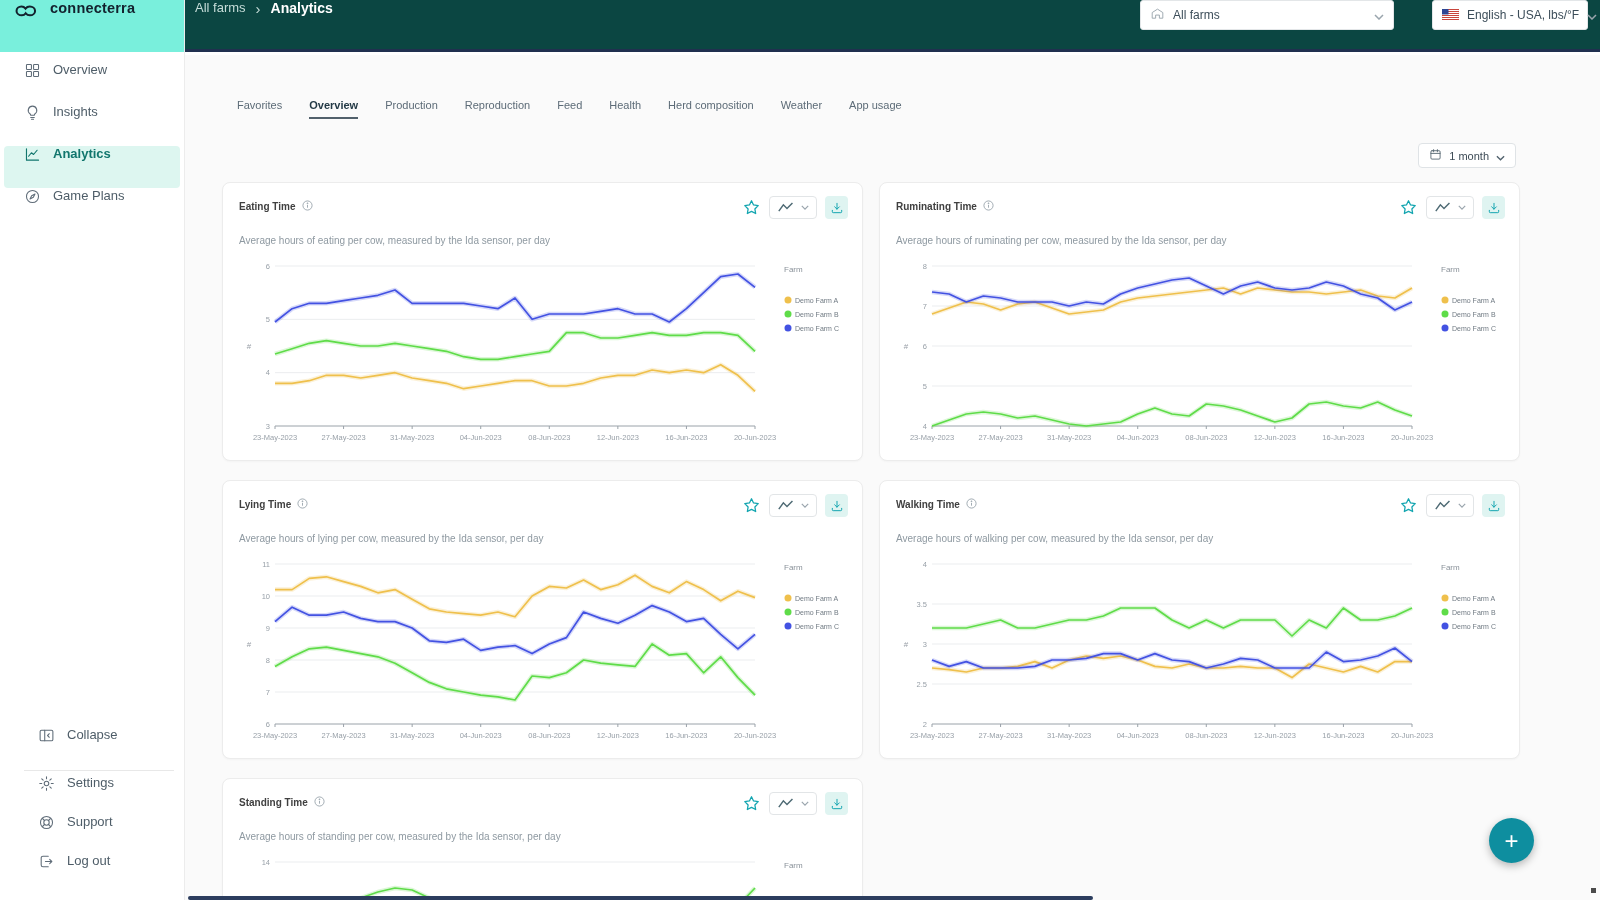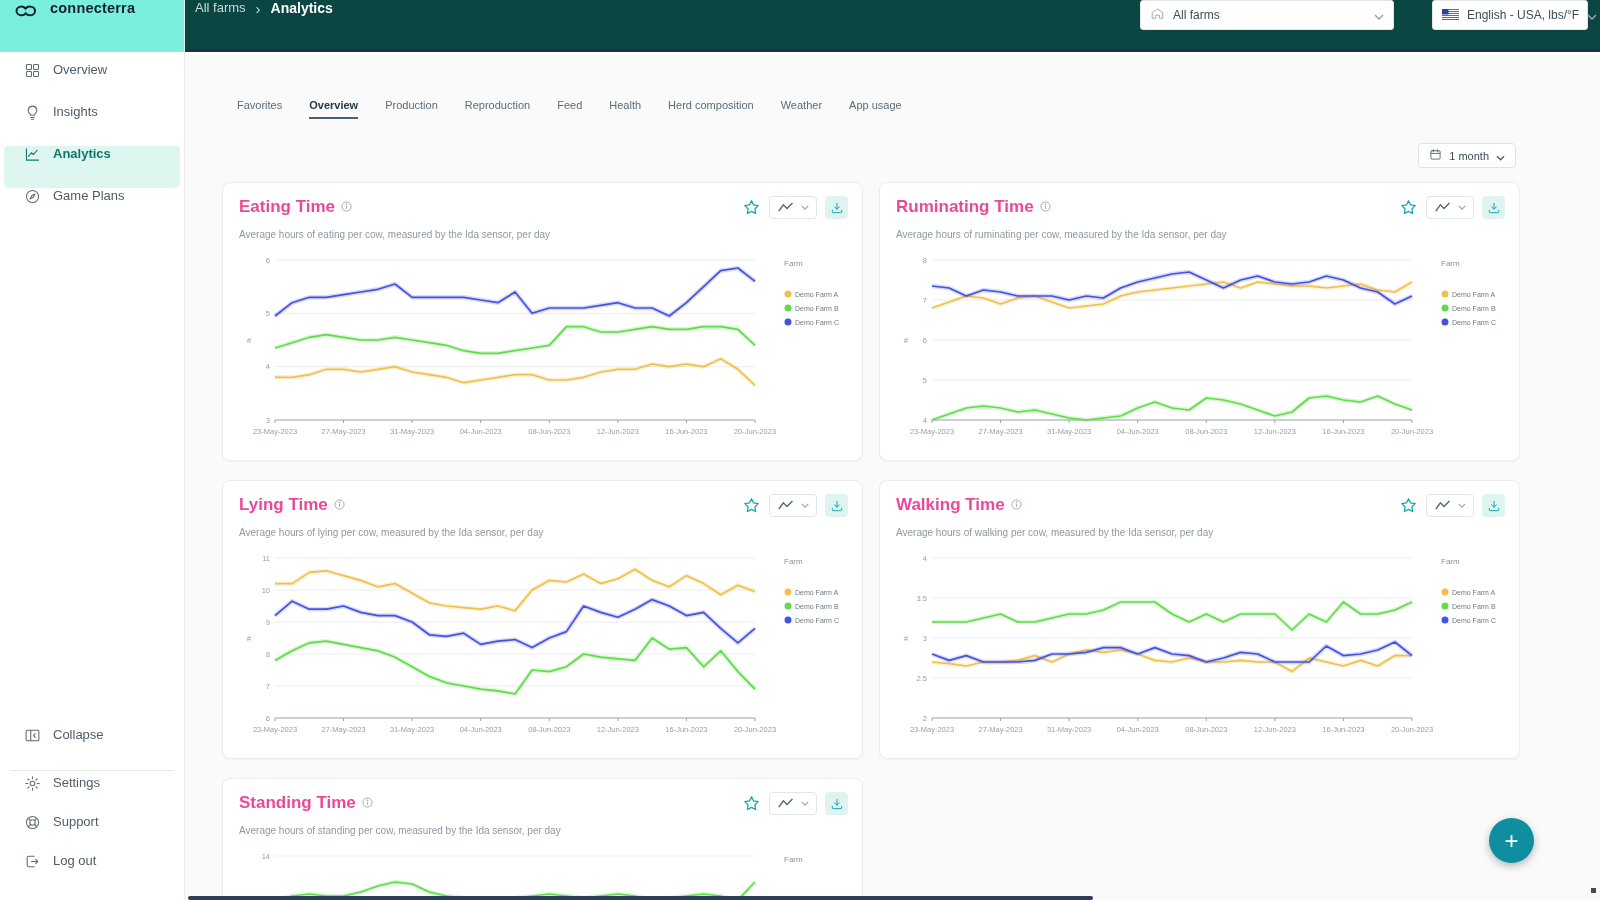--- a/index.html
+++ b/index.html
@@ -14,21 +14,21 @@
   .brand-name { font-size:14.5px; font-weight:700; color:#13222E; letter-spacing:.2px; }
   .nav { margin-top:10px; }
   .nav-item { display:flex; gap:12px; height:42px;
     padding-left:20px; margin:0 4px; border-radius:4px; cursor:pointer;
     color:#4E5D68; font-size:13px; }
   .nav-item svg { flex:0 0 auto; }
   .nav-item.active { background:#DDF6F0; color:#11766D; font-weight:600; }
   .nav-item.active svg path, .nav-item.active svg polyline,
   .nav-item.active svg rect, .nav-item.active svg circle,
   .nav-item.active svg line { stroke:#11766D; }
-  .side-footer { position:absolute; bottom:8px; left:0; right:0; }
+  .side-footer { position:absolute; bottom:8px; left:14px; right:0; }
   .side-footer .nav-item { height:39px; }
   .side-divider { border:none; border-top:1px solid #e8e8e8; margin:4px 10px 4px 10px; }
 
   
   .topbar { position:absolute; left:185px; top:0; right:0; height:52px;
     background:#0B4642; border-bottom:3px solid #20304F; display:flex;
     align-items:flex-start; padding:0 12px 0 10px; z-index:4; }
   .crumb-parent { color:#C6DDD9; font-size:13px; cursor:pointer; }
   .crumb-sep { color:#C6DDD9; font-size:15px; margin:0 10px; }
   .crumb-current { color:#ffffff; font-size:14px; font-weight:700; }
@@ -51,22 +51,22 @@
     background:#fff; border:1px solid #DFE3E6; border-radius:4px; display:flex;
     align-items:center; gap:7px; padding:0 10px; cursor:pointer; }
   .period-btn .period-label { font-size:11px; color:#3C4A55; }
 
   .cards { position:absolute; top:127px; left:37px; width:1294px;
     display:grid; grid-template-columns:1fr 1fr; grid-auto-rows:279px;
     column-gap:16px; row-gap:19px; }
   .card { background:#fff; border:1px solid #ECECEC; border-radius:8px;
     padding:14px 16px; position:relative; box-shadow:0 1px 2px rgba(0,0,0,.03); }
   .card-title-row { display:flex; align-items:center; gap:6px; }
-  .card-title { font-size:17px; font-weight:700; color:#ec4899;text-align:center; }
-  .card-sub { font-size:10px; color:#8E99A1; margin-top:12px; }
+  .card-title { font-size:10px; font-weight:700; color:#404040;text-align:center; }
+  .card-sub { font-size:10px; color:#8E99A1; margin-top:20px; }
   .card-actions { position:absolute; top:13px; right:14px; display:flex;
     align-items:center; gap:8px; }
   .star-btn { cursor:pointer; display:flex; }
   .charttype-btn { width:48px; height:23px; border:1px solid #E2E5E7;
     border-radius:4px; background:#fff; display:flex; align-items:center;
     justify-content:center; gap:4px; cursor:pointer; }
   .export-btn { width:23px; height:23px; background:#DFF4F1; border-radius:4px;
     display:flex; align-items:center; justify-content:center; cursor:pointer; }
   .chart { margin-top:8px; width:607px; height:205px; display:block; }
   .chart text { font-family:"Liberation Sans", sans-serif; }

